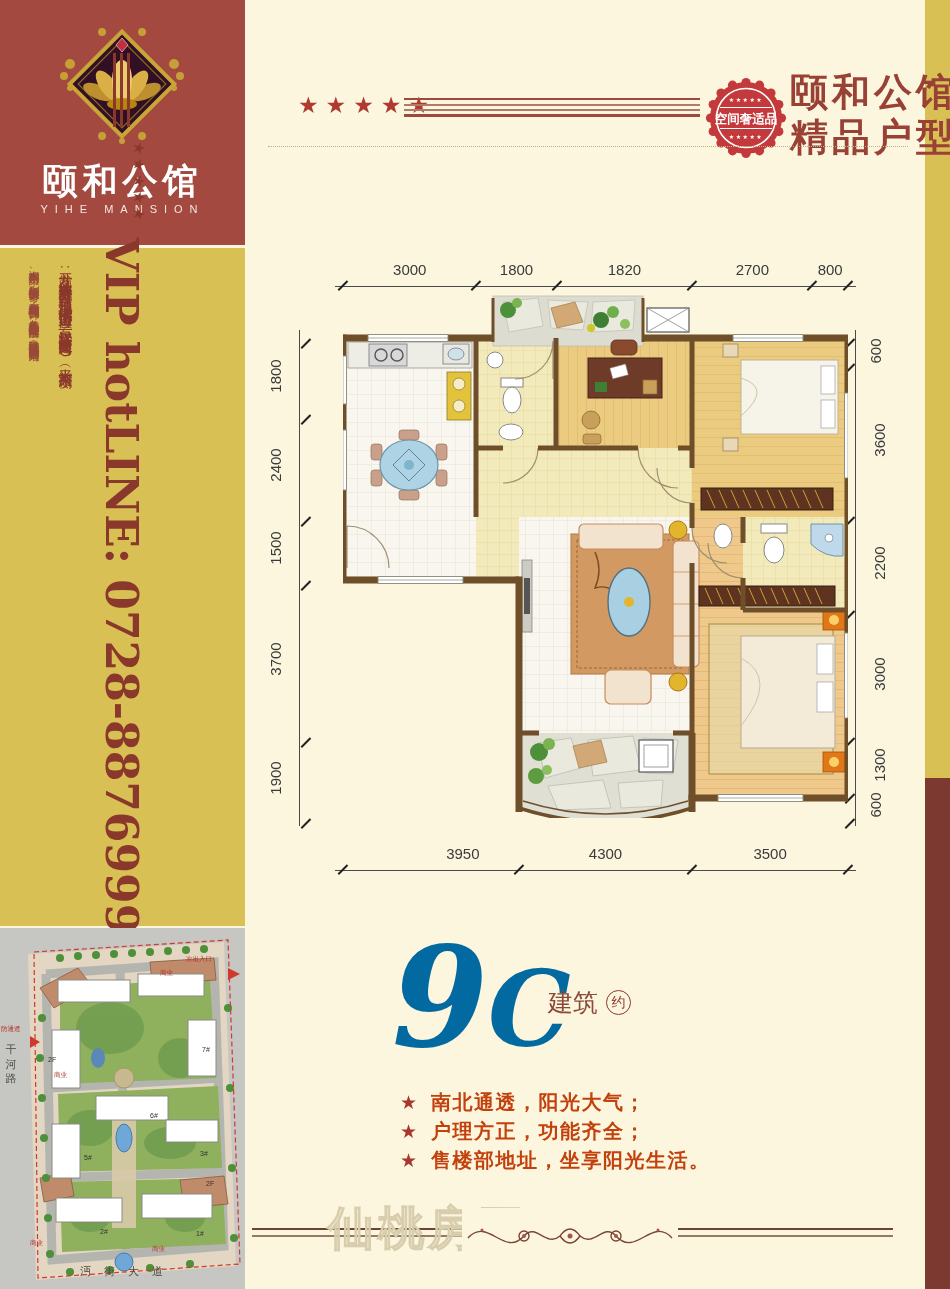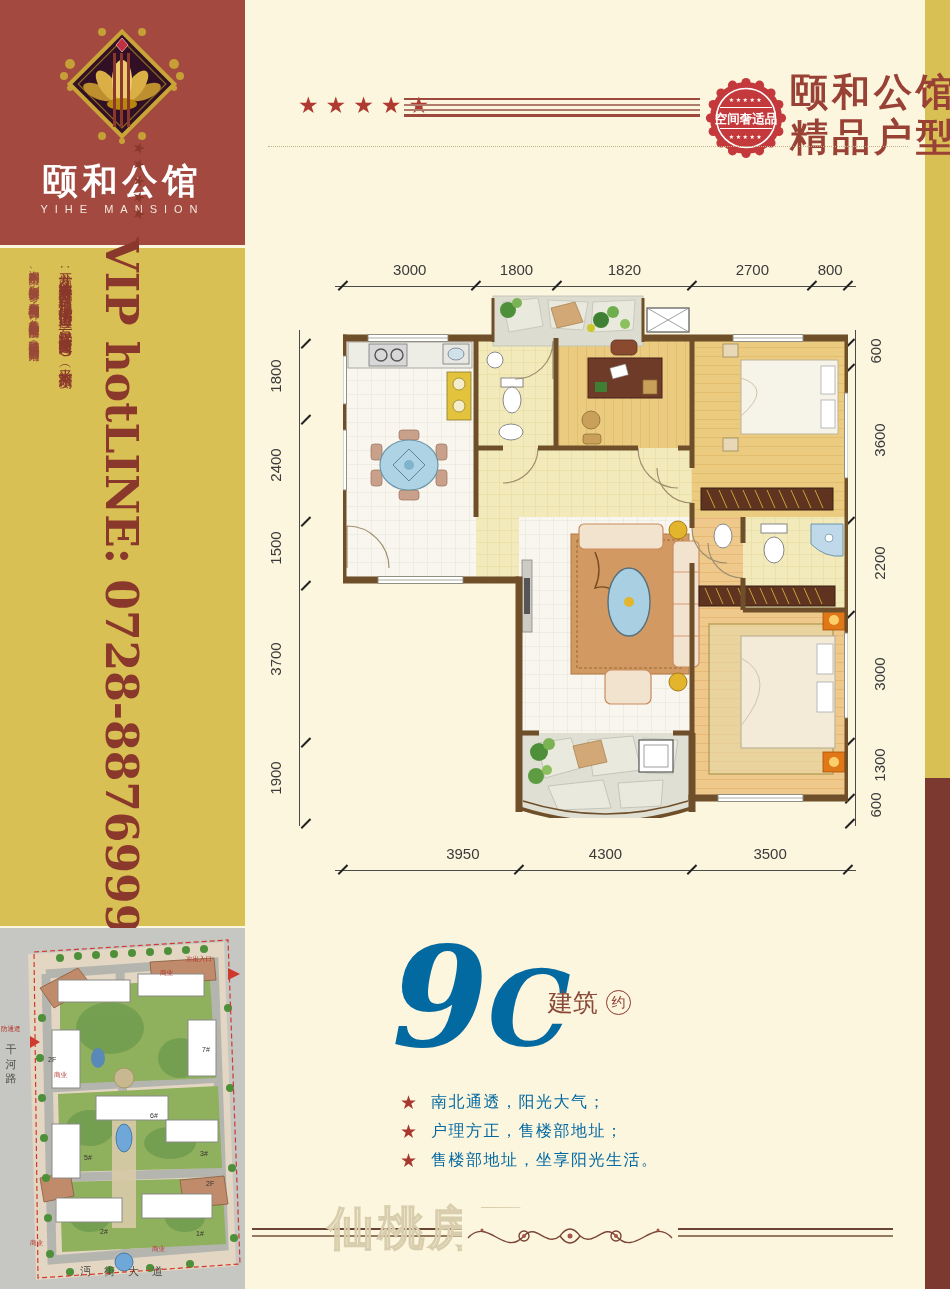--- a/index.html
+++ b/index.html
@@ -63,21 +63,21 @@
   #unit-layout{font-size:28px;letter-spacing:3px;color:#8A4A3A;}
   .area-row{margin-top:8px;display:flex;align-items:center;gap:8px;font-size:25px;color:#8A4A3A;}
   .yue-circle{display:inline-flex;align-items:center;justify-content:center;width:23px;height:23px;
      border:1.5px solid #8C382E;border-radius:50%;font-size:14px;color:#8C382E;}
   #area-value{font-size:37px;color:#7A453A;letter-spacing:1px;}
   #area-value sup{font-size:18px;}
   
   #features{position:absolute;left:400px;top:1088px;}
   .feature{display:flex;align-items:center;gap:14px;height:29px;}
   .feature .fstar{color:#A8372D;font-size:19px;}
-  .feature .ftext{color:#0369a1;font-size:16px;letter-spacing:1.5px;}
+  .feature .ftext{color:#c2410c;font-size:20px;letter-spacing:1.5px;font-weight:bold;}
   
   #watermark{position:absolute;left:328px;top:1198px;font-size:46px;font-weight:bold;letter-spacing:4px;
      color:transparent;-webkit-text-stroke:1.2px #D8CDAC;z-index:1;}
   .fline{position:absolute;left:252px;width:641px;height:2px;z-index:0;}
   #fline1{top:1228px;background:#6B4434;}
   #fline2{top:1235px;background:#937A60;}
   #ornament{position:absolute;left:462px;top:1208px;z-index:2;}
   
   #sitemap{position:absolute;left:0;top:928px;width:245px;height:361px;background:#C6C6C2;}
   .sm-lbl{position:absolute;z-index:3;line-height:1;}
@@ -474,21 +474,21 @@
     </div>
   </div>
 
   <div id="features">
       <div class="feature">
         <span class="fstar">★</span>
         <span class="ftext">南北通透，阳光大气；</span>
       </div>
       <div class="feature">
         <span class="fstar">★</span>
-        <span class="ftext">户理方正，售楼部地址；</span>
+        <span class="ftext">户理方正，功能齐全；</span>
       </div>
       <div class="feature">
         <span class="fstar">★</span>
         <span class="ftext">售楼部地址，坐享阳光生活。</span>
       </div>
     </div>
 
   <div id="watermark">仙桃房网</div>
   <div id="fline1" class="fline"></div>
   <div id="fline2" class="fline"></div>

